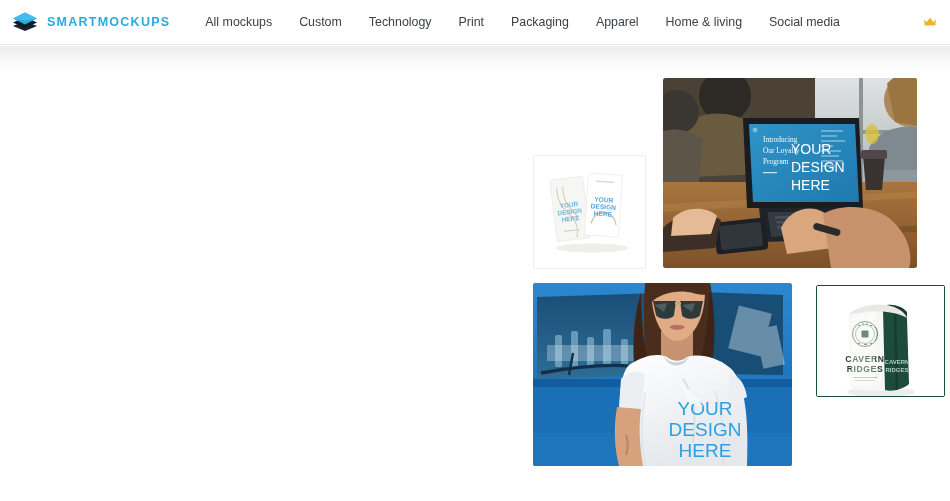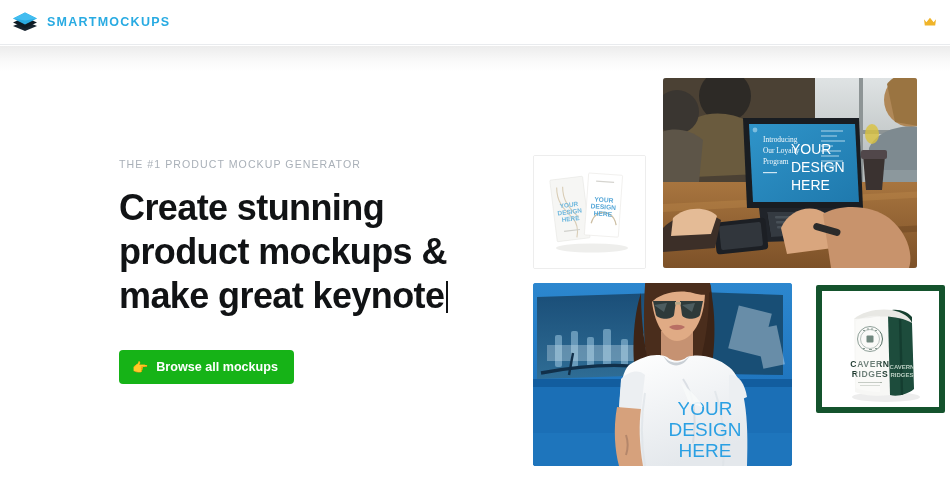--- a/index.html
+++ b/index.html
@@ -103,22 +103,22 @@
   }
   .tile-laptop {
     left: 663px; top: 78px; width: 254px; height: 190px;
     border-radius: 3px; overflow: hidden; background:#4a3f37;
   }
   .tile-tshirt {
     left: 533px; top: 283px; width: 259px; height: 183px;
     border-radius: 3px; overflow: hidden; background:#1e7fd4;
   }
   .tile-coffee {
-    left: 816px; top: 285px; width: 129px; height: 128px;
-    background: #fff; border: 6px solid #14532d; border-radius: 2px;
+    left: 816px; top: 285px; width: 129px; height: 112px;
+    background: #fff; border: 1px solid #14532d; border-radius: 2px;
     overflow: hidden;
   }
   .tile-laptop svg, .tile-tshirt svg, .tile-cards svg, .tile-coffee svg { display:block; }
 </style>
 </head>
 <body>
 
 <div class="page">
 
   <div class="header">
@@ -128,42 +128,40 @@
         <svg width="26" height="22" viewBox="0 0 26 22">
           <polygon points="13,10 25,15 13,20 1,15" fill="#16232e"></polygon>
           <polygon points="13,6 25,11.5 13,17 1,11.5" fill="#0f1b24"></polygon>
           <polygon points="13,1.5 25,7.5 13,13.5 1,7.5" fill="#29abe2"></polygon>
           <polygon points="13,1.5 25,7.5 13,9.5 1,7.5" fill="#43bdf0"></polygon>
         </svg>
       </span>
       <span class="brand-name">SMARTMOCKUPS</span>
     </div>
 
+    <nav class="nav">
+      <span class="nav-item">All mockups</span>
+      <span class="nav-item">Custom</span>
+      <span class="nav-item">Technology</span>
+      <span class="nav-item">Print</span>
+      <span class="nav-item">Packaging</span>
+      <span class="nav-item">Apparel</span>
+      <span class="nav-item">Home &amp; living</span>
+      <span class="nav-item">Social media</span>
+    </nav>
 
     <span class="crown">
       <svg width="14" height="12" viewBox="0 0 14 12">
         <path d="M1 3.2 L3.4 6.2 L7 1.8 L10.6 6.2 L13 3.2 L12.2 9.6 L1.8 9.6 Z" fill="#f0b429"></path>
       </svg>
     </span>
   </div>
 
   <div class="hero-fade"></div>
 
-  <div class="copy">
-    <div class="eyebrow">THE #1 PRODUCT MOCKUP GENERATOR</div>
-    <h1 class="headline">
-      <span>Create stunning</span><br>
-      <span>product mockups &amp;</span><br>
-      <span>make great keynote</span><span class="caret"></span>
-    </h1>
-    <button class="cta">
-      <span class="emoji">👉</span>
-      <span>Browse all mockups</span>
-    </button>
-  </div>
 
   <div class="grid tile-cards">
     <svg width="111" height="112" viewBox="0 0 111 112">
       <rect width="111" height="112" fill="#ffffff"></rect>
       <g transform="translate(6,6)">
 
         <g transform="rotate(-7 30 52)">
           <rect x="14" y="16" width="33" height="62" rx="1" fill="#f6f6f4" stroke="#e3e2de" stroke-width="0.5"></rect>
           <path d="M20 24 C18 40 26 48 32 56 C36 62 36 70 34 76" fill="none" stroke="#d9cdb6" stroke-width="1.1"></path>
           <path d="M26 24 C24 40 32 48 38 56" fill="none" stroke="#d9cdb6" stroke-width="1.1"></path>

